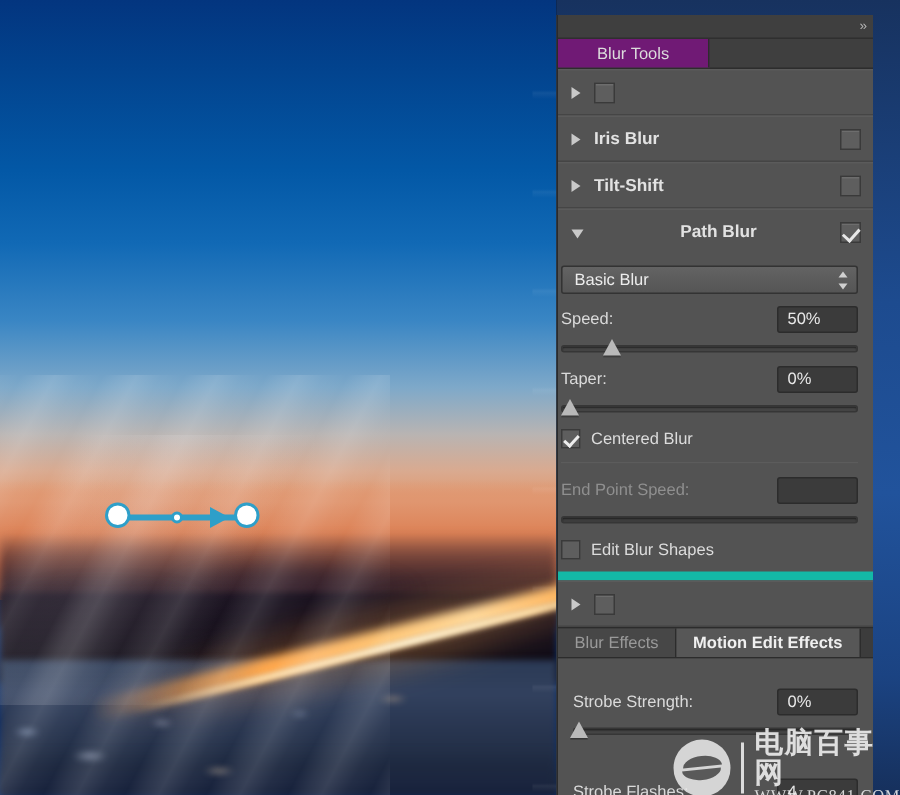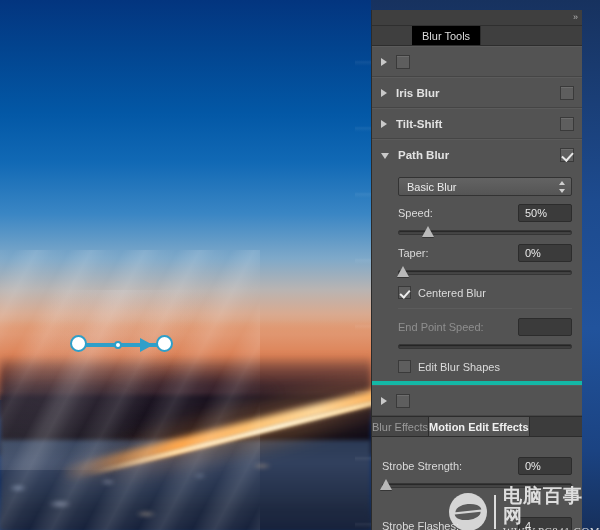--- a/index.html
+++ b/index.html
@@ -267,41 +267,40 @@
     letter-spacing: -1px;
   }
   .tabstrip {
     height: 20px;
     background: #3f3f3f;
     display: flex;
     align-items: stretch;
     border-bottom: 1px solid #2d2d2d;
   }
   .tab-main {
-    padding: 0 10px;
+    padding: 0 26px;
     display: flex; align-items: center;
-    background: #000000;
+    background: #701a75;
     color: #dcdcdc;
     font-size: 11px;
     border-right: 1px solid #2d2d2d;
-    margin-left: 40px;
   }
   .tabstrip .filler { flex: 1; }
 
   
   .acc-row {
     height: 31px;
     display: flex;
     align-items: center;
     padding: 0 8px 0 9px;
     background: #535353;
     border-bottom: 1px solid #454545;
     border-top: 1px solid #5b5b5b;
   }
-  .acc-row.open { border-bottom: none; }
+  .acc-row.open { border-bottom: none; text-align: center; }
   .tri {
     width: 0; height: 0;
     margin-right: 9px;
     border-left: 6px solid #c9c9c9;
     border-top: 4.5px solid transparent;
     border-bottom: 4.5px solid transparent;
     flex: 0 0 auto;
   }
   .tri.down {
     border-left: 4.5px solid transparent;
@@ -330,22 +329,22 @@
     left: 3px; top: 1px;
     width: 5px; height: 9px;
     border: solid #e8e8e8;
     border-width: 0 2px 2px 0;
     transform: rotate(42deg);
   }
 
   
   .acc-body {
     background: #535353;
-    padding: 4px 10px 8px 26px;
-    border-bottom: 4px solid #14b8a6;
+    padding: 4px 10px 8px 2px;
+    border-bottom: 6px solid #14b8a6;
   }
   .select {
     position: relative;
     height: 19px;
     background: linear-gradient(to bottom,#636363,#555555);
     border: 1px solid #333;
     border-radius: 2px;
     display: flex; align-items: center;
     padding: 0 18px 0 8px;
     color: #ececec;
@@ -441,21 +440,21 @@
   
   .fx-tabs {
     display: flex;
     height: 21px;
     background: #3c3c3c;
     border-top: 1px solid #2c2c2c;
     border-bottom: 1px solid #2c2c2c;
   }
   .fx-tab {
     display: flex; align-items: center;
-    padding: 0 0;
+    padding: 0 11px;
     font-size: 11px;
     color: #9a9a9a;
     background: #474747;
     border-right: 1px solid #2c2c2c;
   }
   .fx-tab.active {
     background: #575757;
     color: #f0f0f0;
     font-weight: bold;
   }

